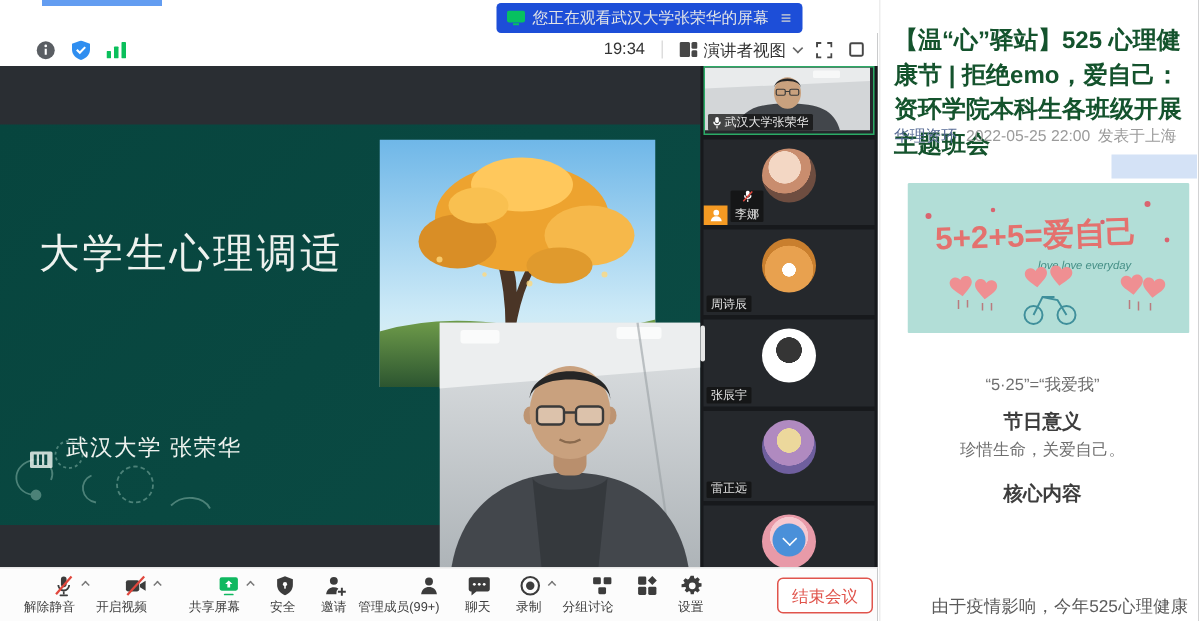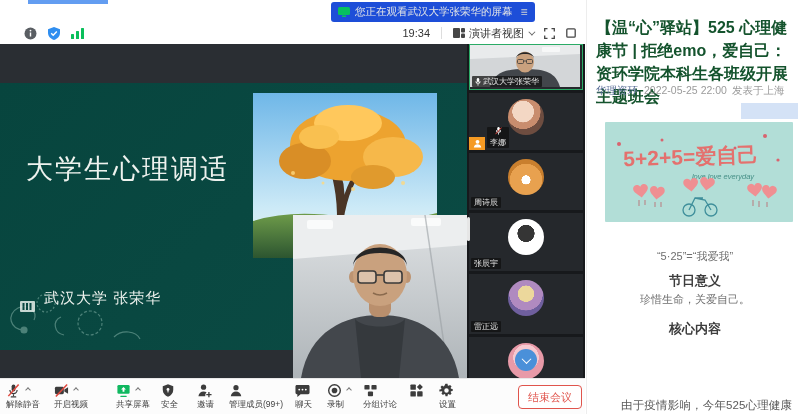--- a/index.html
+++ b/index.html
@@ -56,21 +56,21 @@
     font-size:8px; line-height:11px; padding:0 3px; display:flex; align-items:center; gap:2px; border-radius:1px; white-space:nowrap;
   }
   .t2 .tag { left:18px;flex-direction:column; }
   .host-badge { position:absolute; left:0; bottom:0; width:16px; height:13px; background:#f59a23; display:flex; align-items:center; justify-content:center; }
   .panel-scroll { position:absolute; left:0; top:173px; width:3px; height:24px; background:#e6e6e6; border-radius:2px; z-index:6; }
   .collapse-btn { position:absolute; left:50%; transform:translateX(-50%); top:12px; width:22px; height:22px; border-radius:50%; background:#4a90d9; z-index:4; display:flex; align-items:center; justify-content:center; cursor:pointer; }
   .chev-dn { width:7px; height:7px; border-right:1.6px solid #fff; border-bottom:1.6px solid #fff; transform:rotate(45deg) translate(-1px,-1px); }
 
   
   .toolbar { position:absolute; left:0; top:356px; width:585px; height:36px; background:#fcfcfc; border-top:1px solid #e8e8e8; }
-  .tb { position:absolute; top:3px; display:flex; flex-direction:column; align-items:flex-start; cursor:pointer; }
+  .tb { position:absolute; top:3px; display:flex; flex-direction:column; align-items:flex-end; cursor:pointer; }
   .tb-ic { height:16px; display:flex; align-items:center; justify-content:center; position:relative; }
   .tb-lb { font-size:8.5px; color:#3f3f3f; margin-top:1px; white-space:nowrap; }
   .caret-up { position:absolute; right:-9px; top:6px; width:4px; height:4px; border-right:1.1px solid #777; border-bottom:1.1px solid #777; transform:rotate(-135deg); }
   .i-mute{left:6px;width:44px;} .i-vid{left:54px;width:44px;} .i-share{left:116px;width:44px;}
   .i-sec{left:161px;width:36px;} .i-inv{left:197px;width:34px;} .i-mem{left:229px;width:64px;}
   .i-chat{left:295px;width:32px;} .i-rec{left:327px;width:34px;} .i-brk{left:363px;width:46px;}
   .i-app{left:409px;width:30px;gap:35px;} .i-set{left:439px;width:30px;}
   .end-btn {
     position:absolute; left:518px; top:6px; width:64px; height:24px; border:1px solid #e0544c; color:#e0544c;
     background:#fff; border-radius:4px; font-size:11px; display:flex; align-items:center; justify-content:center; cursor:pointer;

